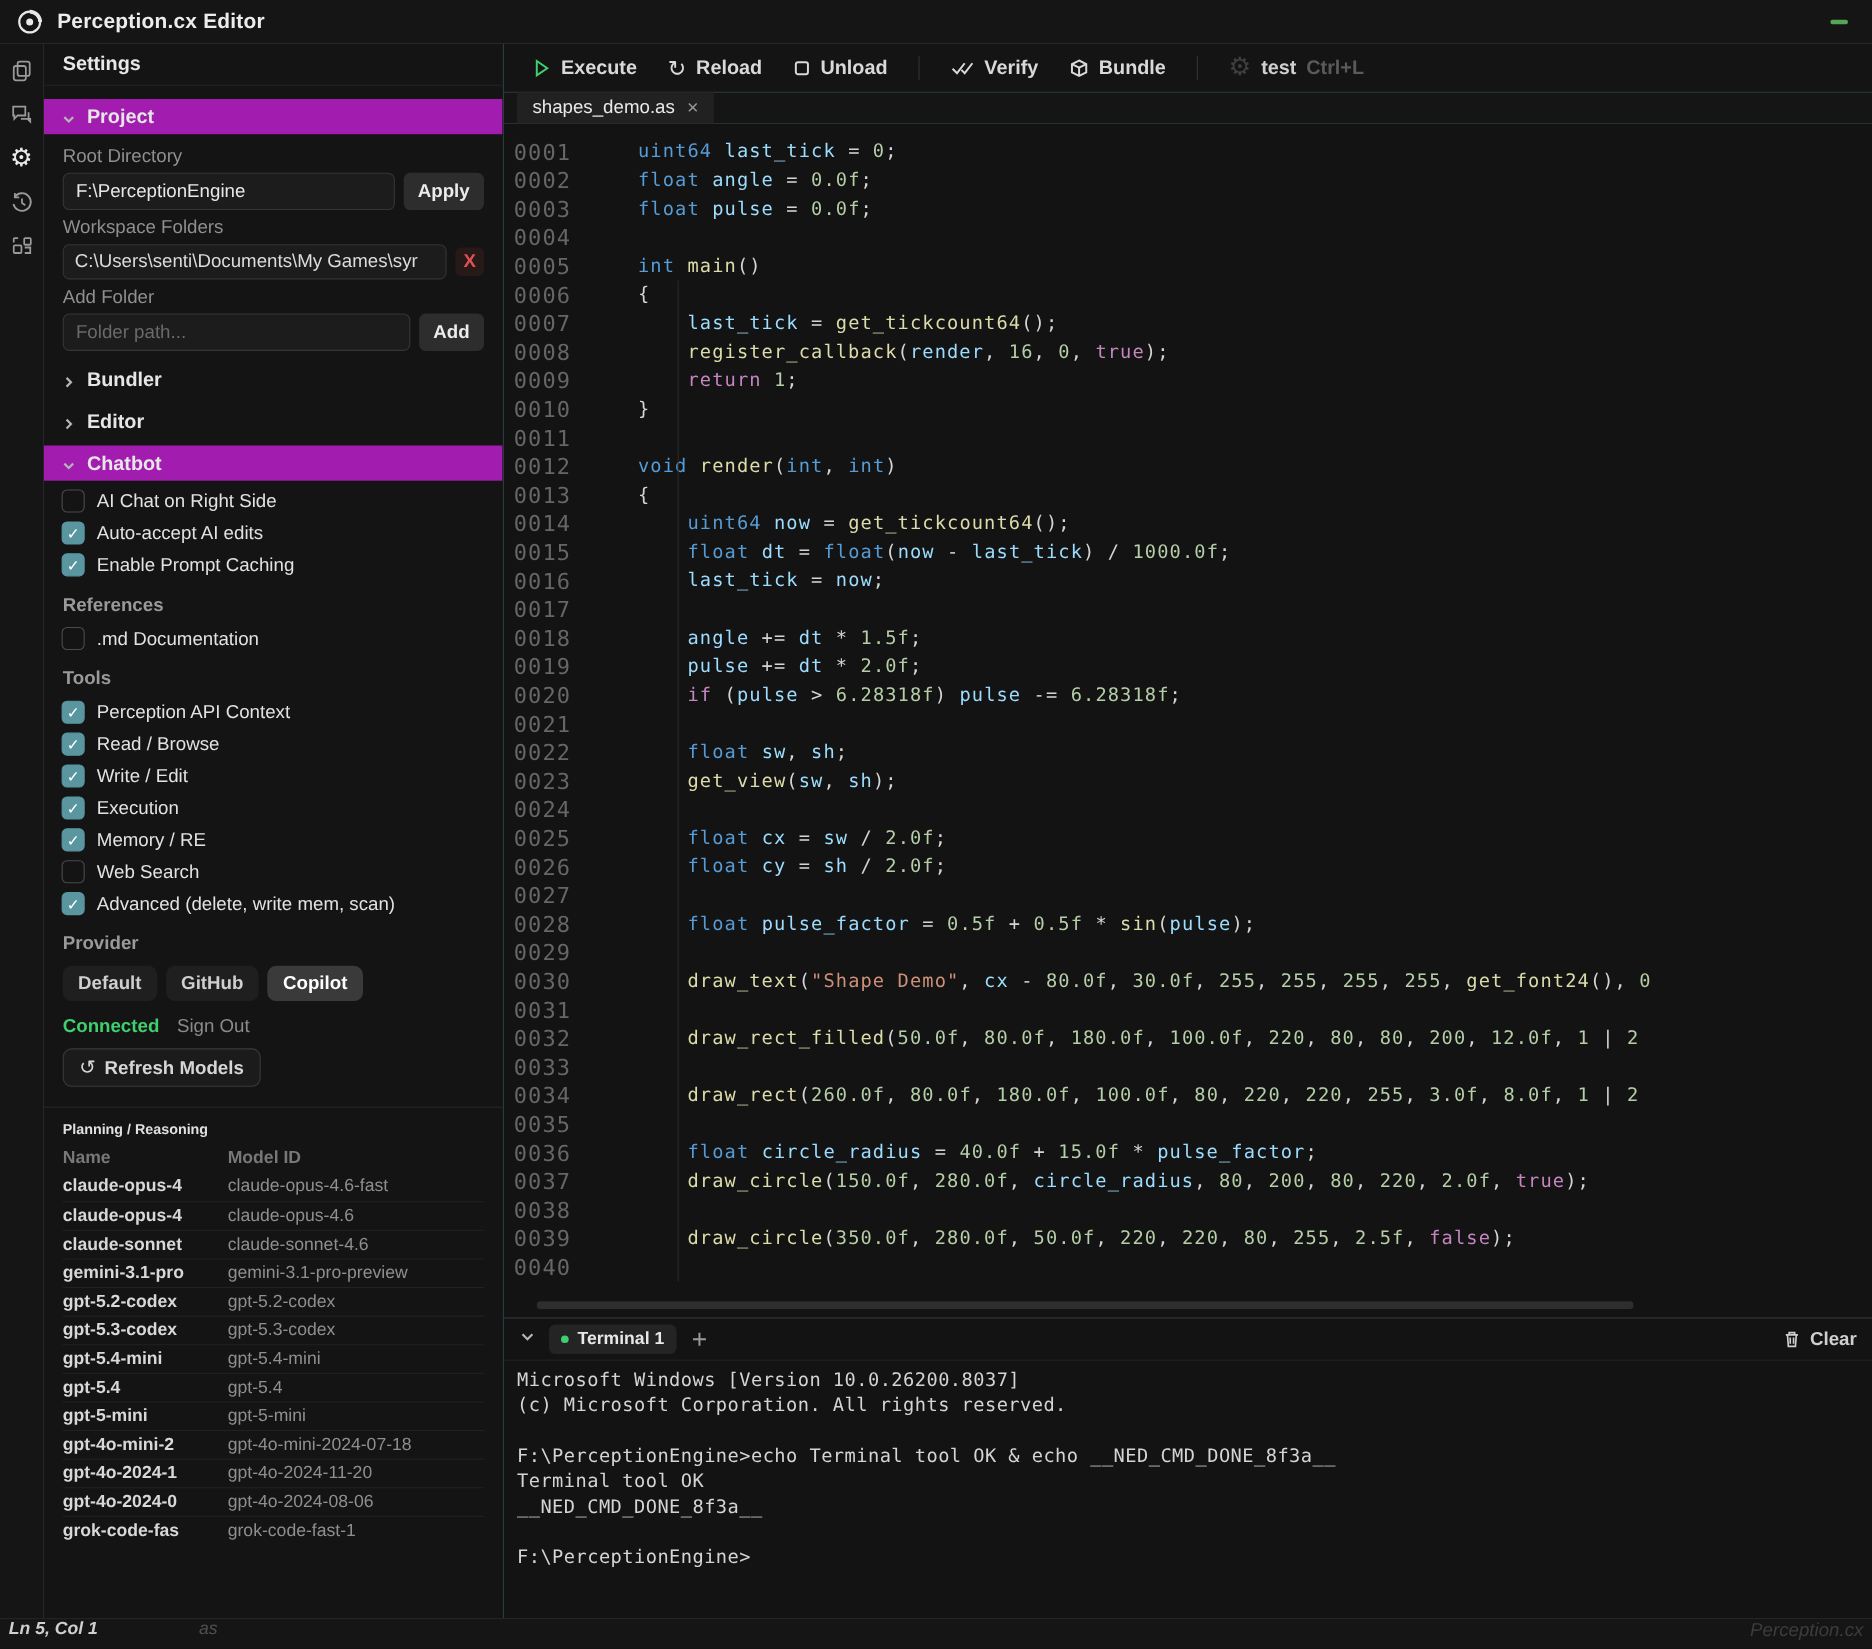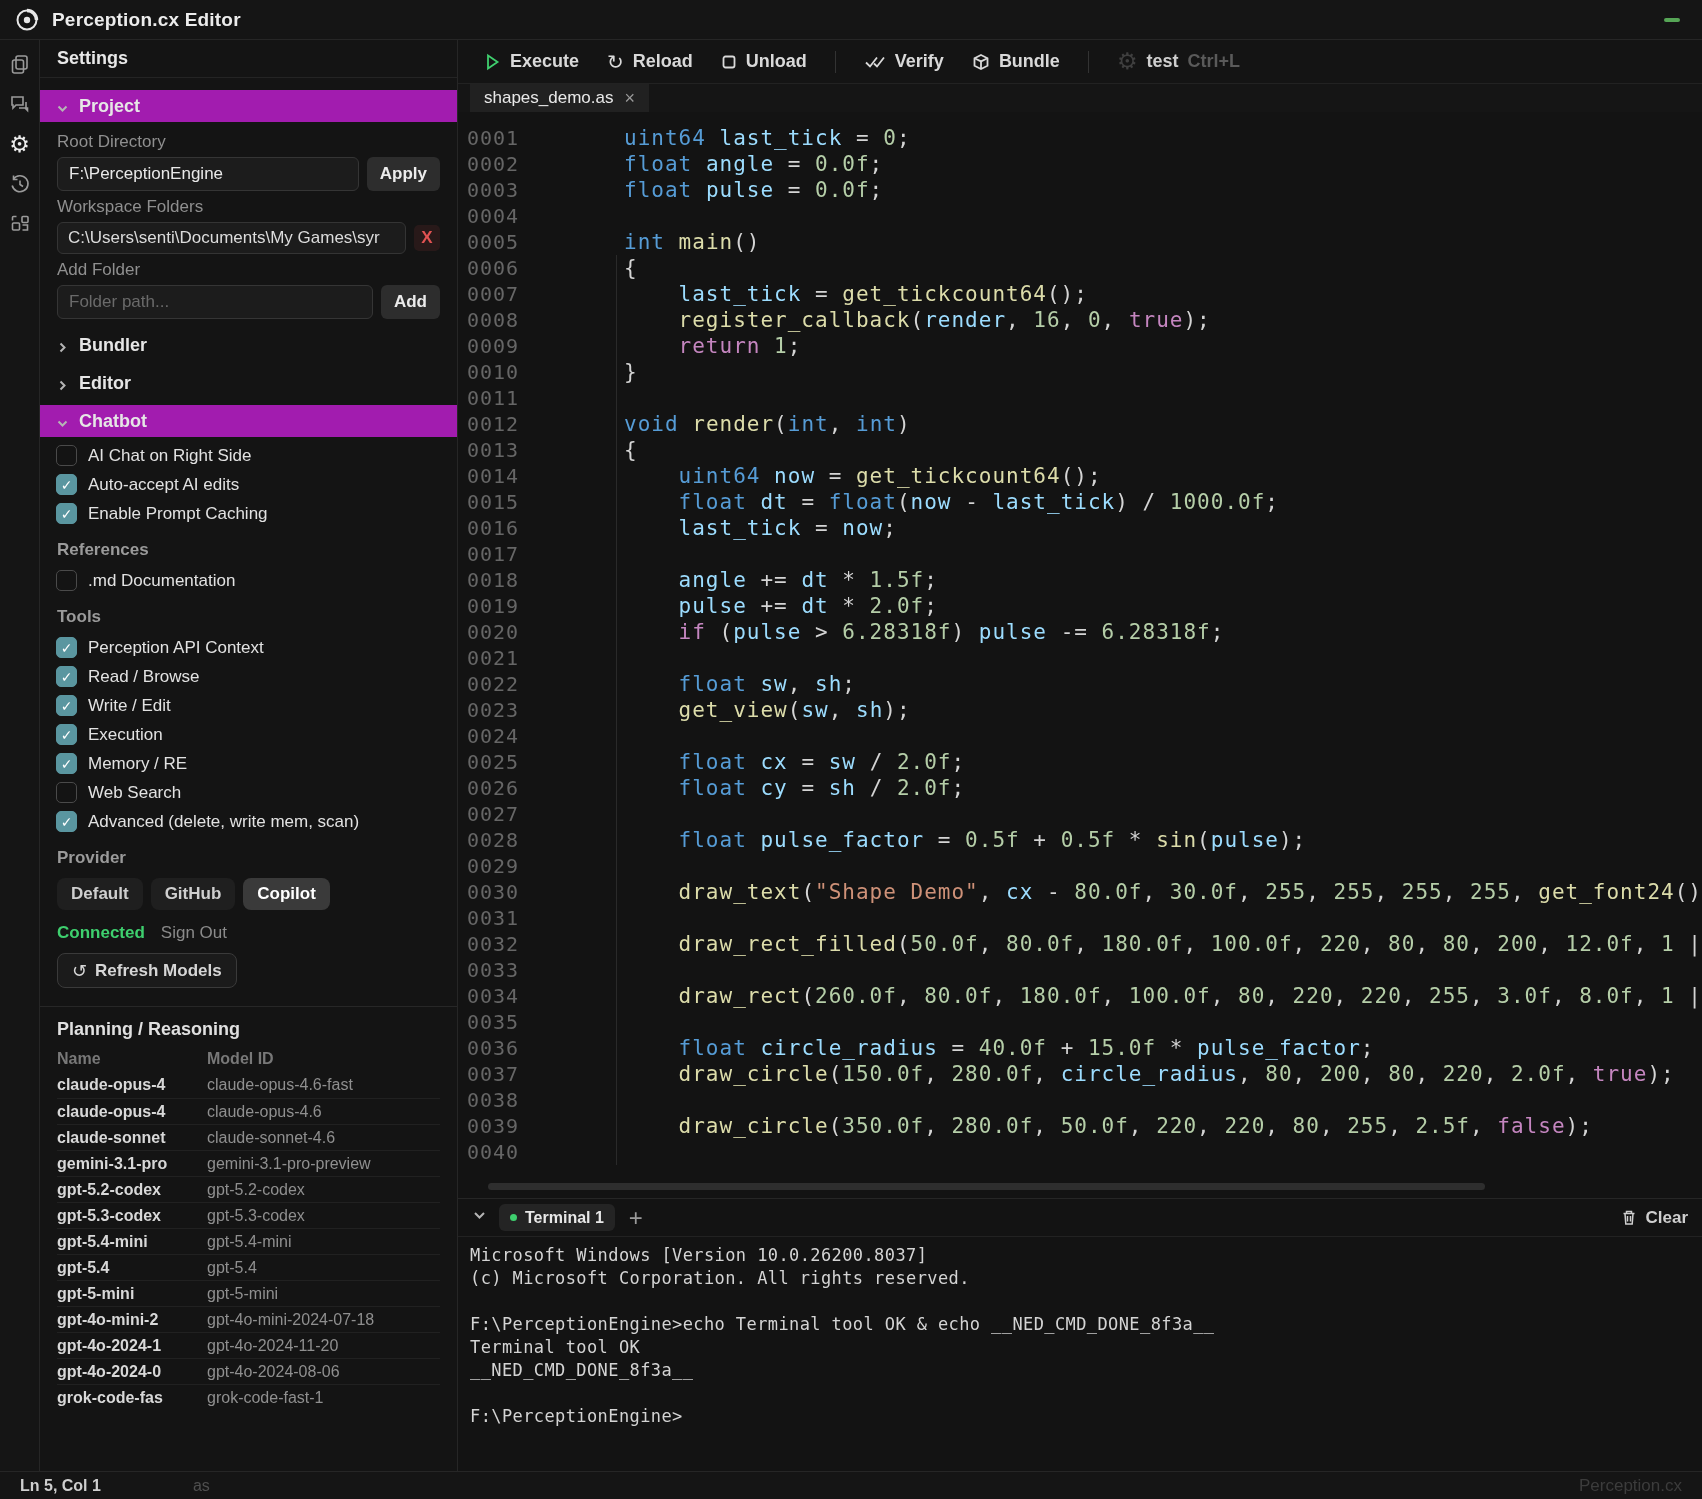--- a/index.html
+++ b/index.html
@@ -59,21 +59,21 @@
   .segbtn { background:#1f1f1f; border:none; border-radius:8px; color:#cfcfcf; font-size:17px;
     font-weight:bold; padding:6px 14px; font-family:"Liberation Sans", sans-serif; }
   .segbtn.active { background:#3a3a3a; color:#ffffff; }
   .connrow { display:flex; gap:16px; padding:9px 17px 4px; align-items:center; }
   .connected { color:#3ecf6e; font-weight:bold; font-size:17px; }
   .signout { color:#8a8a8a; font-size:17px; }
   .refreshbtn { margin:6px 17px 10px; height:35px; display:inline-flex; align-items:center; gap:8px;
     background:#1b1b1b; border:1px solid #3a3a3a; border-radius:8px; color:#d6d6d6; font-size:17px;
     font-weight:bold; padding:0 14px; width:fit-content; font-family:"Liberation Sans", sans-serif; }
   .sb-divider { border-top:1px solid #272727; margin:8px 0 2px; }
-  .planhead { color:#e0e0e0; font-size:18px; font-weight:bold; padding:10px 17px 6px; }
+  .planhead { color:#e0e0e0; font-size:13px; font-weight:bold; padding:10px 17px 6px; }
   .modeltable { margin:0 17px; }
   .mrow { display:flex; align-items:center; height:26px; border-top:1px solid #212121; }
   .mrow:first-child { border-top:none; }
   .mname { width:150px; flex:0 0 150px; color:#d8d8d8; font-weight:bold; font-size:16px;
     white-space:nowrap; overflow:hidden; }
   .mid { color:#8f8f8f; font-size:16px; white-space:nowrap; overflow:hidden; }
   .mhead .mname, .mhead .mid { color:#787878; font-weight:bold; }
   
   .main { flex:1; display:flex; flex-direction:column; min-width:0; background:#7dd3fc; }
   .toolbar { height:44px; flex:0 0 44px; display:flex; align-items:center; gap:28px;
@@ -87,21 +87,21 @@
   .shortcut { color:#5a5a5a; font-weight:bold; }
   .tabbar { height:28px; flex:0 0 28px; display:flex; align-items:flex-end; background:#151515; padding-left:12px; }
   .tab { background:#212121; height:28px; display:flex; align-items:center; gap:11px; padding:0 14px;
     color:#e9e9e9; font-size:17px; }
   .tab .close { color:#9a9a9a; font-size:18px; }
   
   .codearea { flex:1; position:relative; overflow:hidden; background:#131313; padding-top:13px;
     font-family:"DejaVu Sans Mono", monospace; }
   .cl { display:flex; height:26px; line-height:26px; white-space:pre; }
   .ln { width:122px; flex:0 0 122px; padding-left:9px; color:#666666; font-size:20px; letter-spacing:1px; }
-  .ct { font-size:21px; letter-spacing:1px; color:#d4d4d4; white-space:pre;margin-left:44px; }
+  .ct { font-size:17px; letter-spacing:1px; color:#d4d4d4; white-space:pre; }
   .tk-k { color:#569cd6; } .tk-c { color:#c586c0; } .tk-v { color:#9cdcfe; }
   .tk-f { color:#dcdcaa; } .tk-n { color:#b5cea8; } .tk-s { color:#ce9178; } .tk-p { color:#d4d4d4; }
   .indent-guide { position:absolute; left:158px; top:143px; width:1px; height:910px; background:#2a2a2a; }
   .hscroll { position:absolute; left:30px; bottom:8px; width:997px; height:7px; border-radius:4px; background:#2e2e2e; }
   
   .terminal { height:273px; flex:0 0 273px; border-top:1px solid #262626; display:flex; flex-direction:column; background:#131313; }
   .term-header { height:38px; flex:0 0 38px; display:flex; align-items:center; gap:12px; padding:0 14px;
     border-bottom:1px solid #222222; }
   .term-chev svg { stroke:#b5b5b5; fill:none; stroke-width:2; }
   .term-tab { background:#242424; border-radius:6px; height:27px; display:flex; align-items:center;
@@ -110,21 +110,21 @@
   .term-tab-label { color:#e8e8e8; font-size:16px; font-weight:bold; }
   .term-plus { color:#9a9a9a; font-size:24px; font-weight:normal; line-height:1; margin-left:2px; }
   .term-spacer { flex:1; }
   .clearbtn { display:flex; align-items:center; gap:8px; color:#cfcfcf; font-size:17px; font-weight:bold; }
   .clearbtn svg { stroke:#cfcfcf; fill:none; stroke-width:1.5; }
   .term-body { flex:1; padding:7px 12px; font-family:"DejaVu Sans Mono", monospace; font-size:17px;
     letter-spacing:.4px; color:#d4d4d4; overflow:hidden; }
   .term-line { height:23px; line-height:23px; white-space:pre; }
   
   .statusbar { height:28px; flex:0 0 28px; border-top:1px solid #262626; background:#151515;
-    display:flex; align-items:center; padding:0 20px; font-size:16px; }
+    display:flex; padding:0 8px; font-size:16px;font-style:italic; }
   .pos { color:#cfcfcf; font-weight:bold; }
   .lang { color:#4f4f4f; margin-left:92px; }
   .sb-right { margin-left:auto; color:#3c3c3c; font-size:17px; }
 </style>
 </head>
 <body>
 
 <div class="app">
 
   <div class="titlebar">

